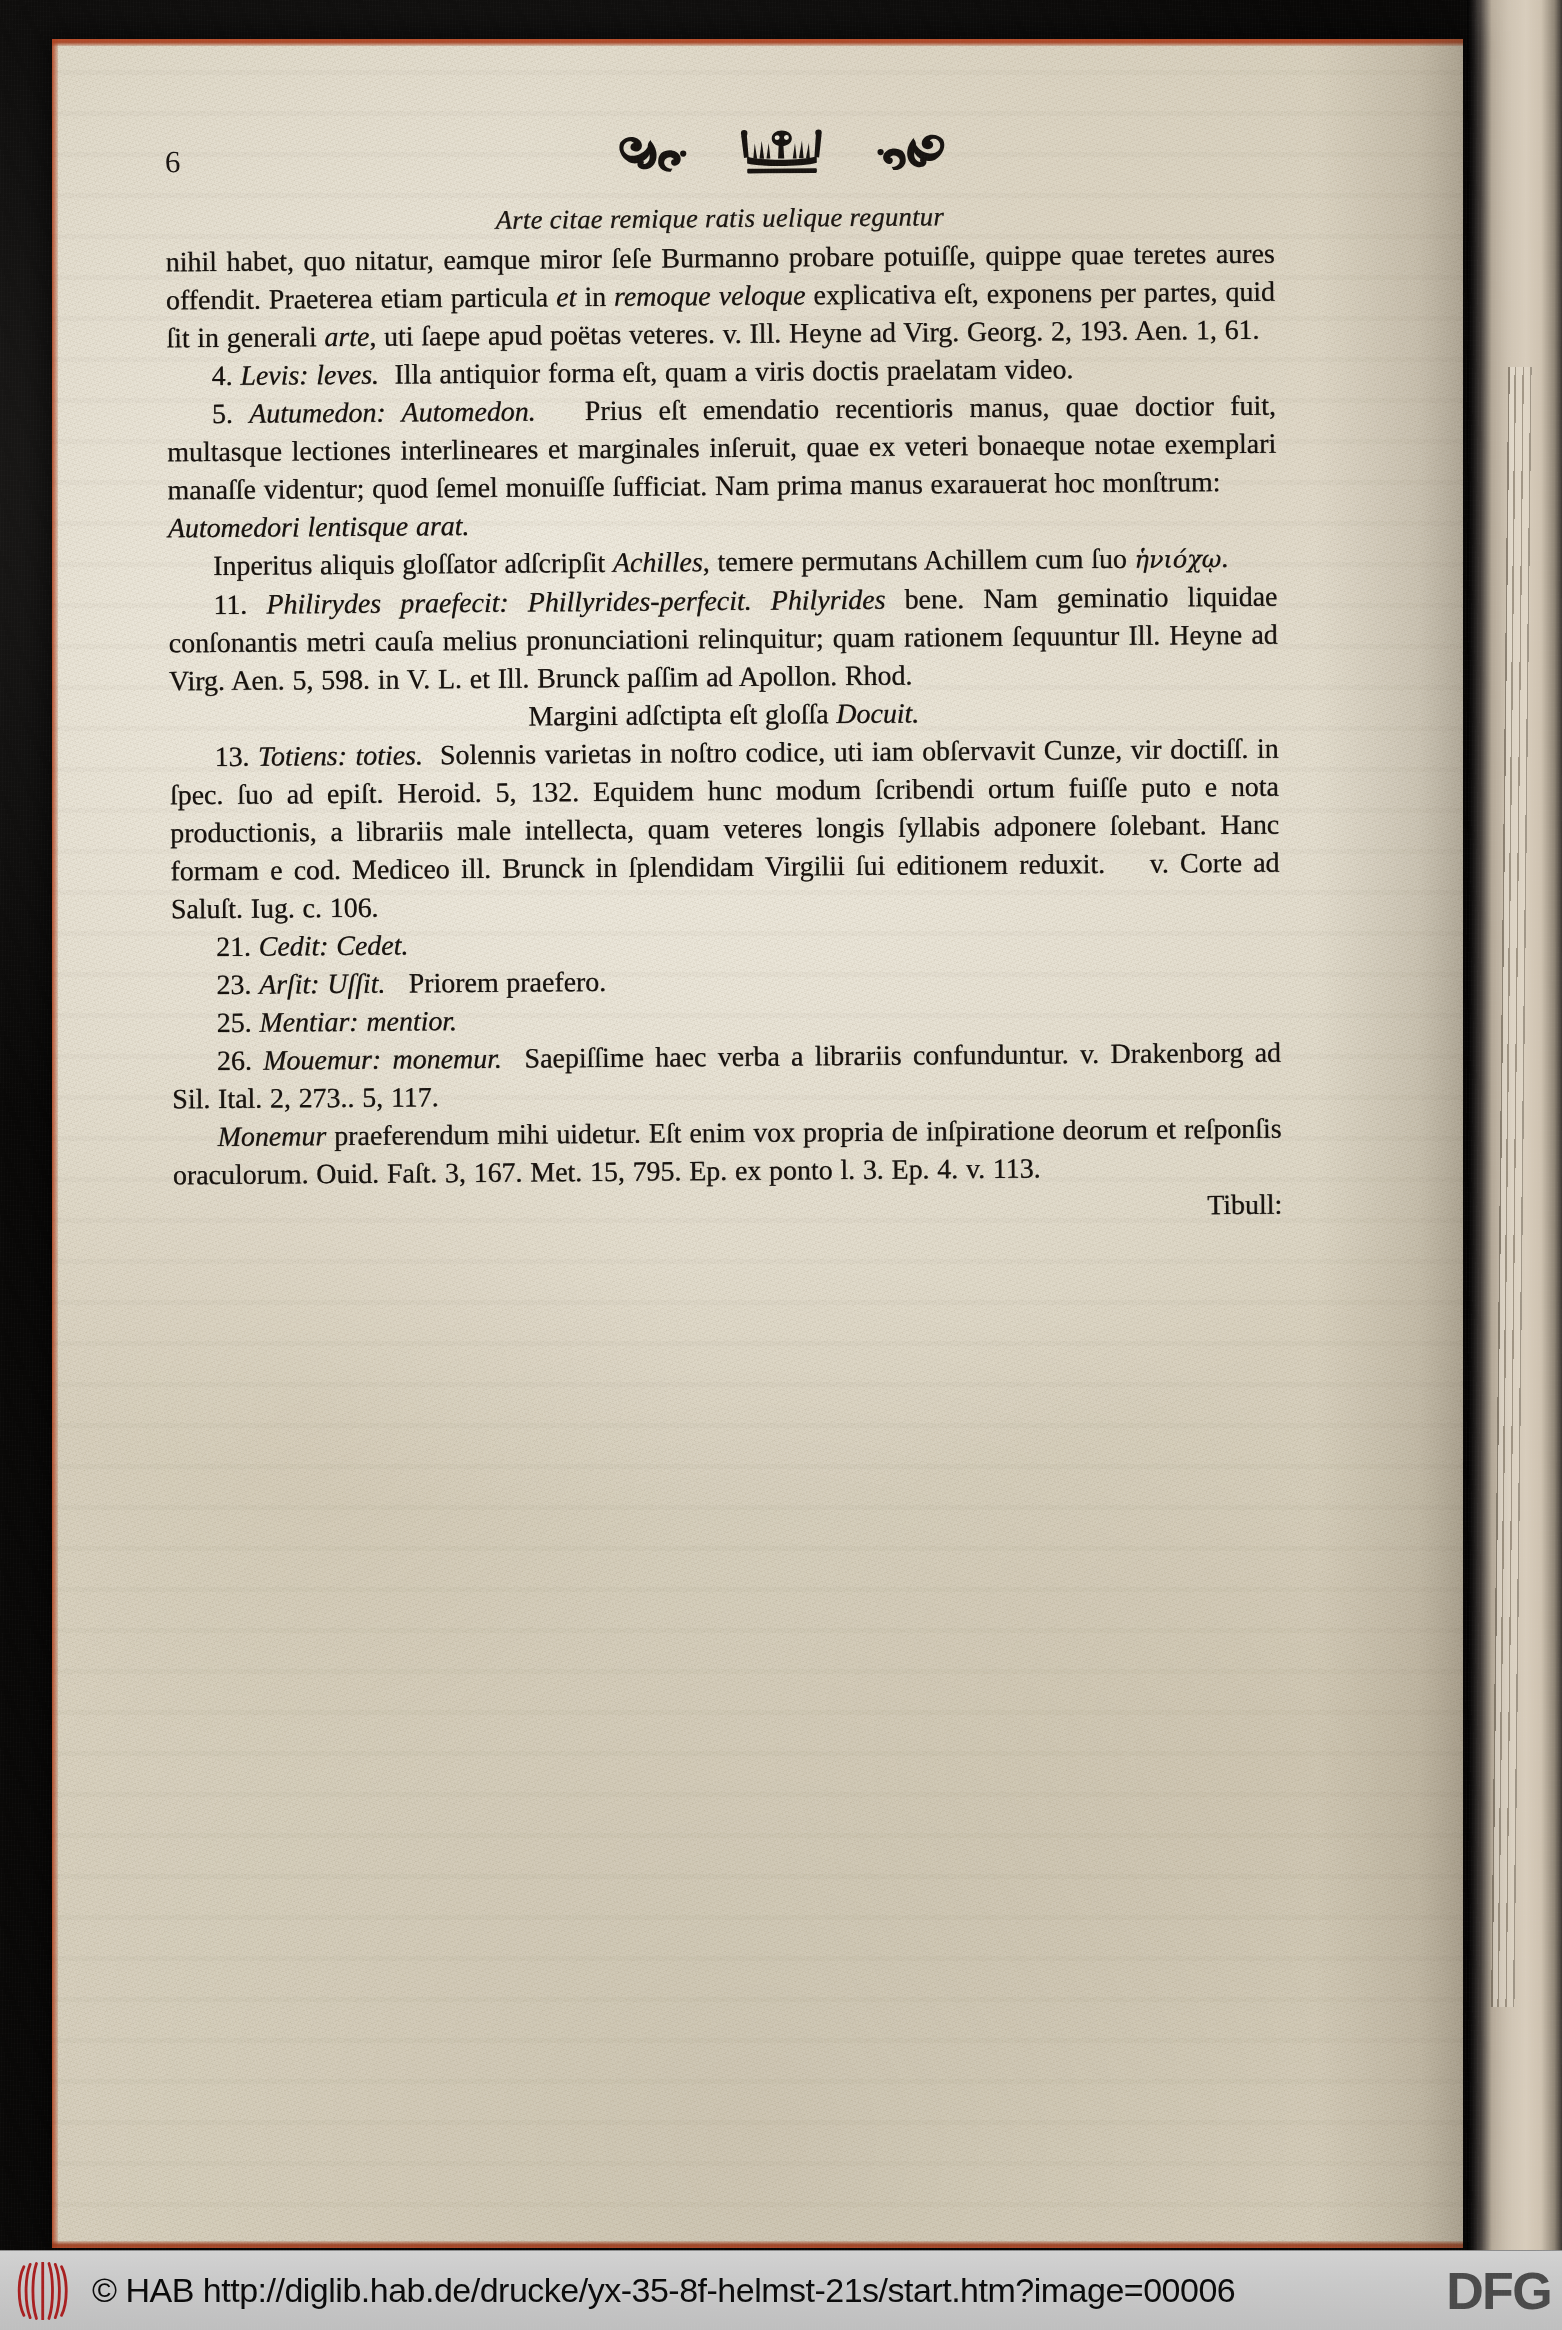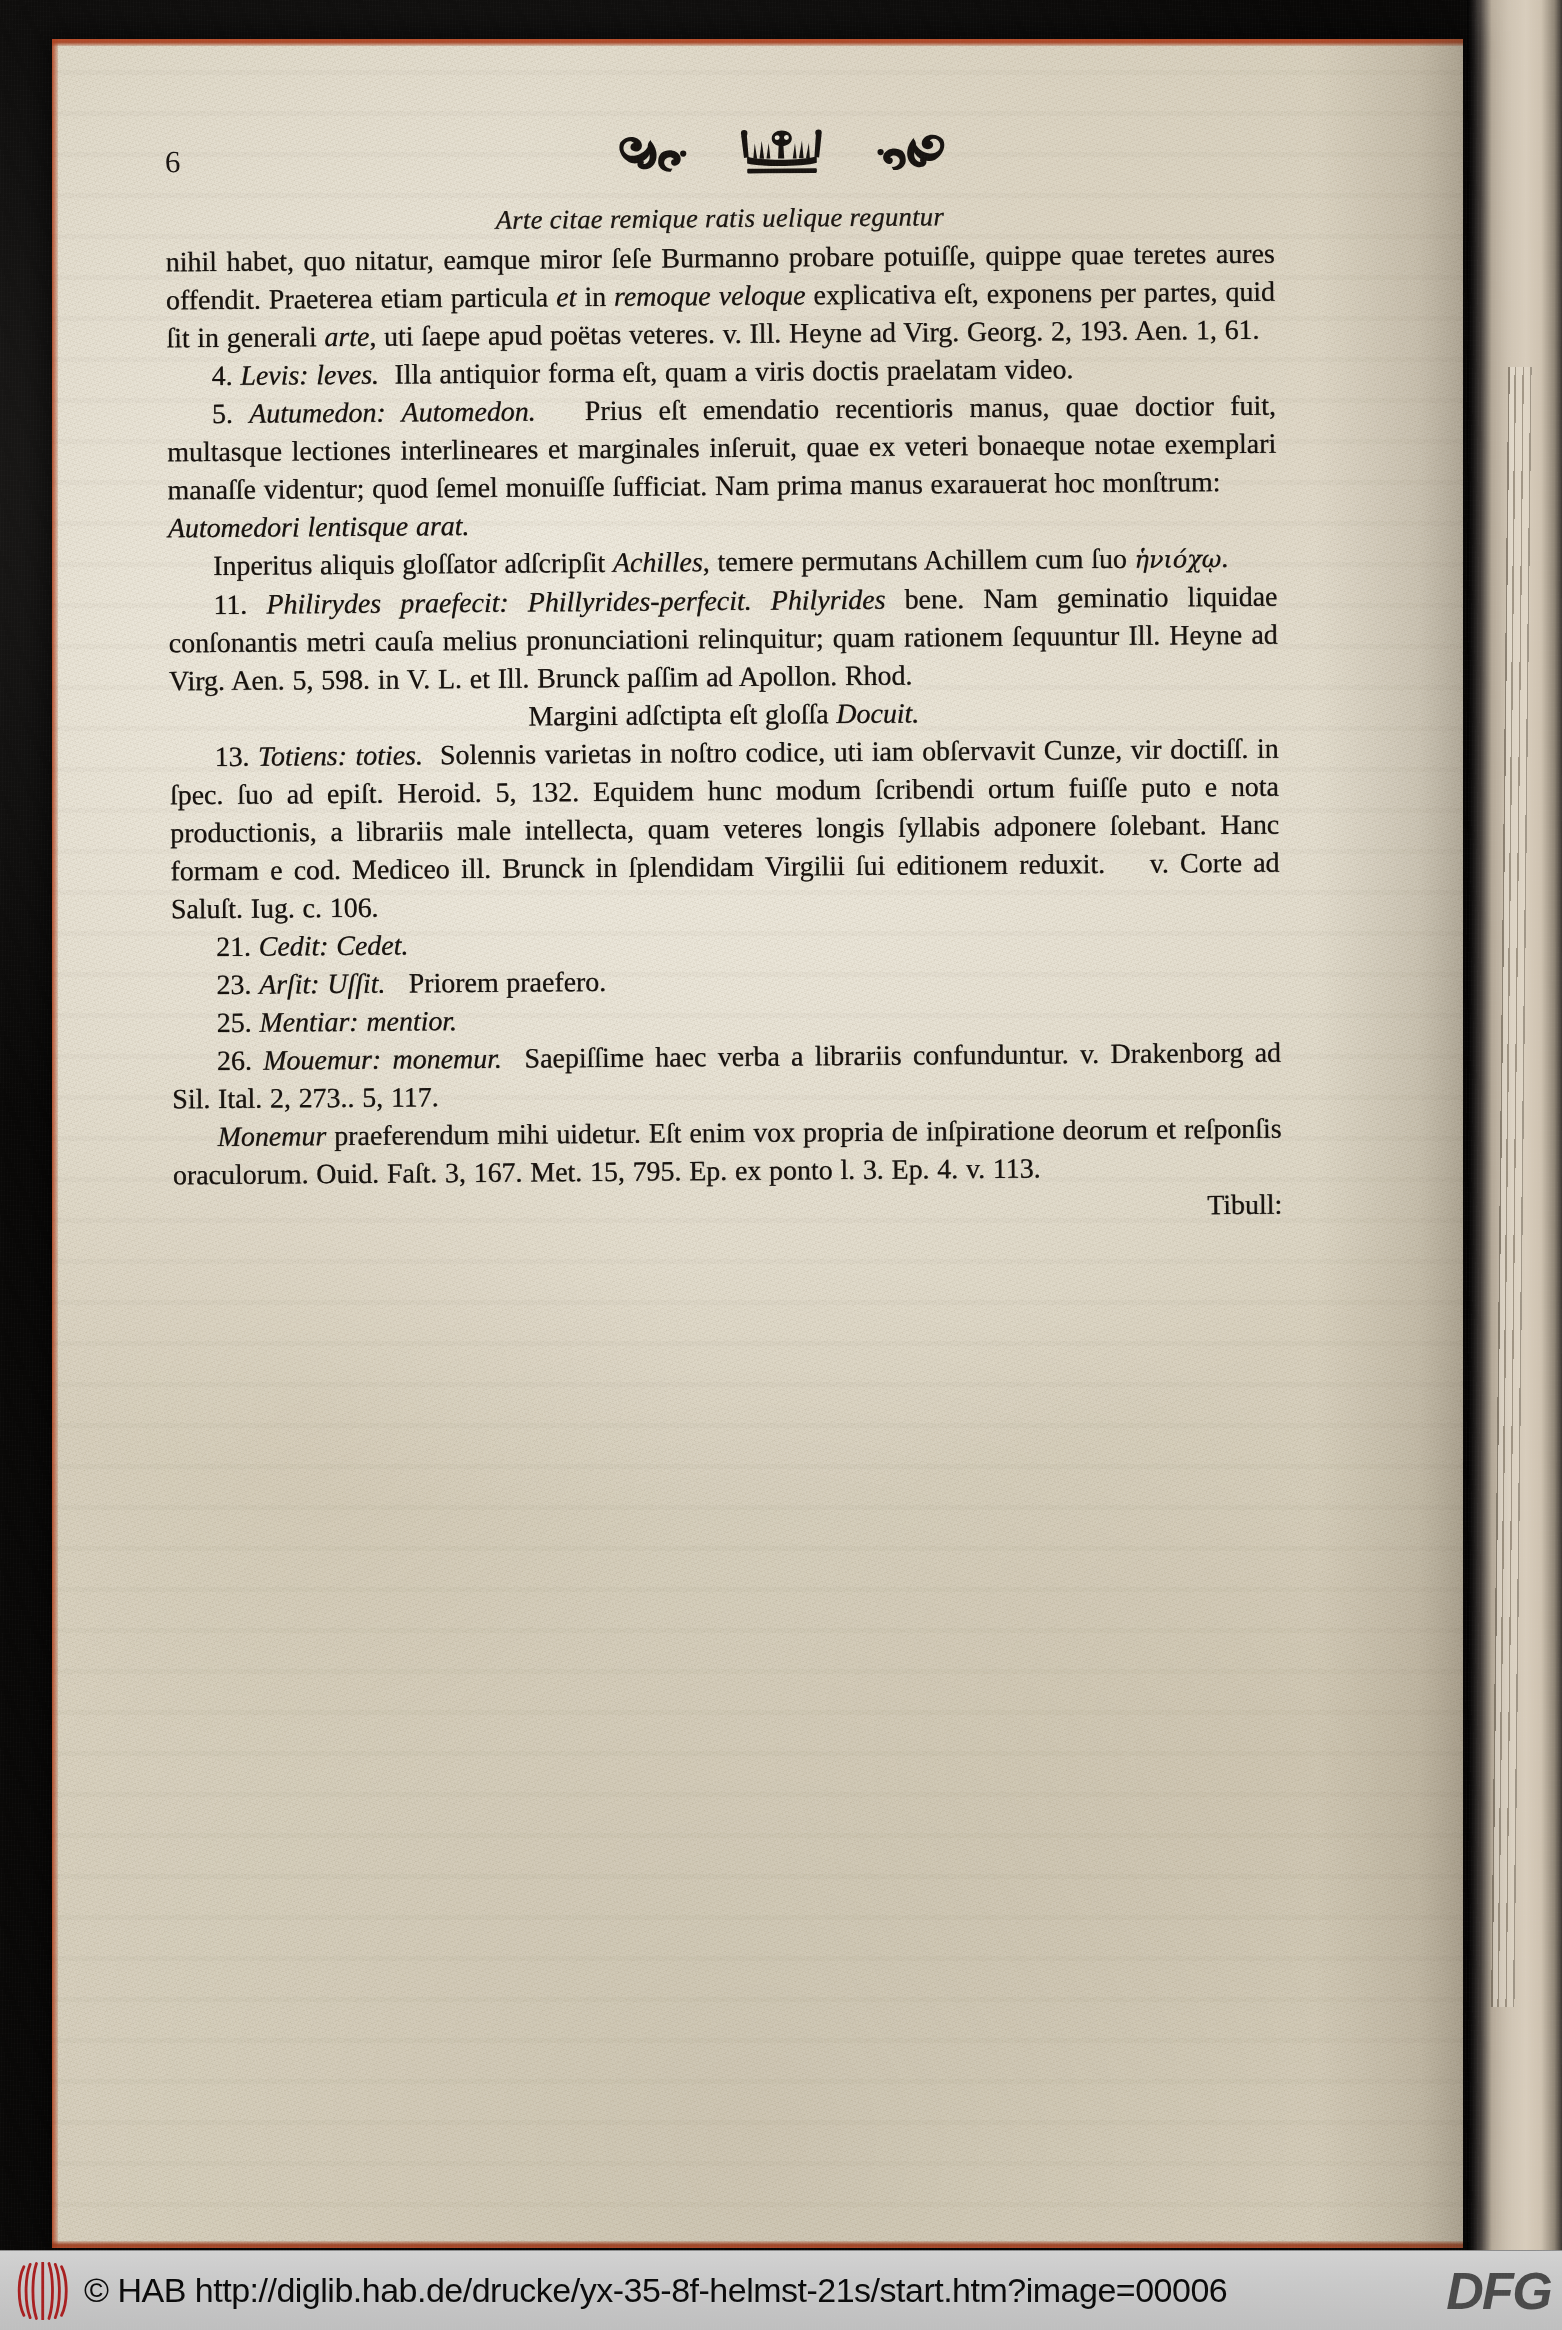--- a/index.html
+++ b/index.html
@@ -184,21 +184,21 @@
   
   .footer {
     position:absolute;
     left:0; bottom:0;
     width:1562px; height:80px;
     background: linear-gradient(180deg,#d2d2d2 0%, #c9c9c9 40%, #bfbfbf 100%);
     border-top: 1.6px solid #8c8c8c;
     display:flex;
     align-items:center;
     padding: 0 7.8px 0 14px;
-    gap: 11px;
+    gap: 19px;
   }
   .hab-logo {
     width: 59px; height: 59px;
     flex: 0 0 auto;
     display:flex; align-items:center; justify-content:center;
   }
   .footer-text {
     flex: 1;
     font-family:"Liberation Sans", sans-serif;
     font-size: 34px;
@@ -208,21 +208,21 @@
     letter-spacing: -0.5px;
   }
   .dfg-logo {
     flex:0 0 auto;
     font-family:"Liberation Sans", sans-serif;
     font-weight:bold;
     font-size: 52px;
     color:#4a4a4a;
     letter-spacing: -1.6px;
     margin-right: 3.1px;
-    display:flex; font-style:italic;
+    display:flex; 
   }
 </style>
 </head>
 <body>
 
 <div id="scan-root">
 
   <div class="gutter-page">
     <div class="gutter-edge-lines"></div>
   </div>

